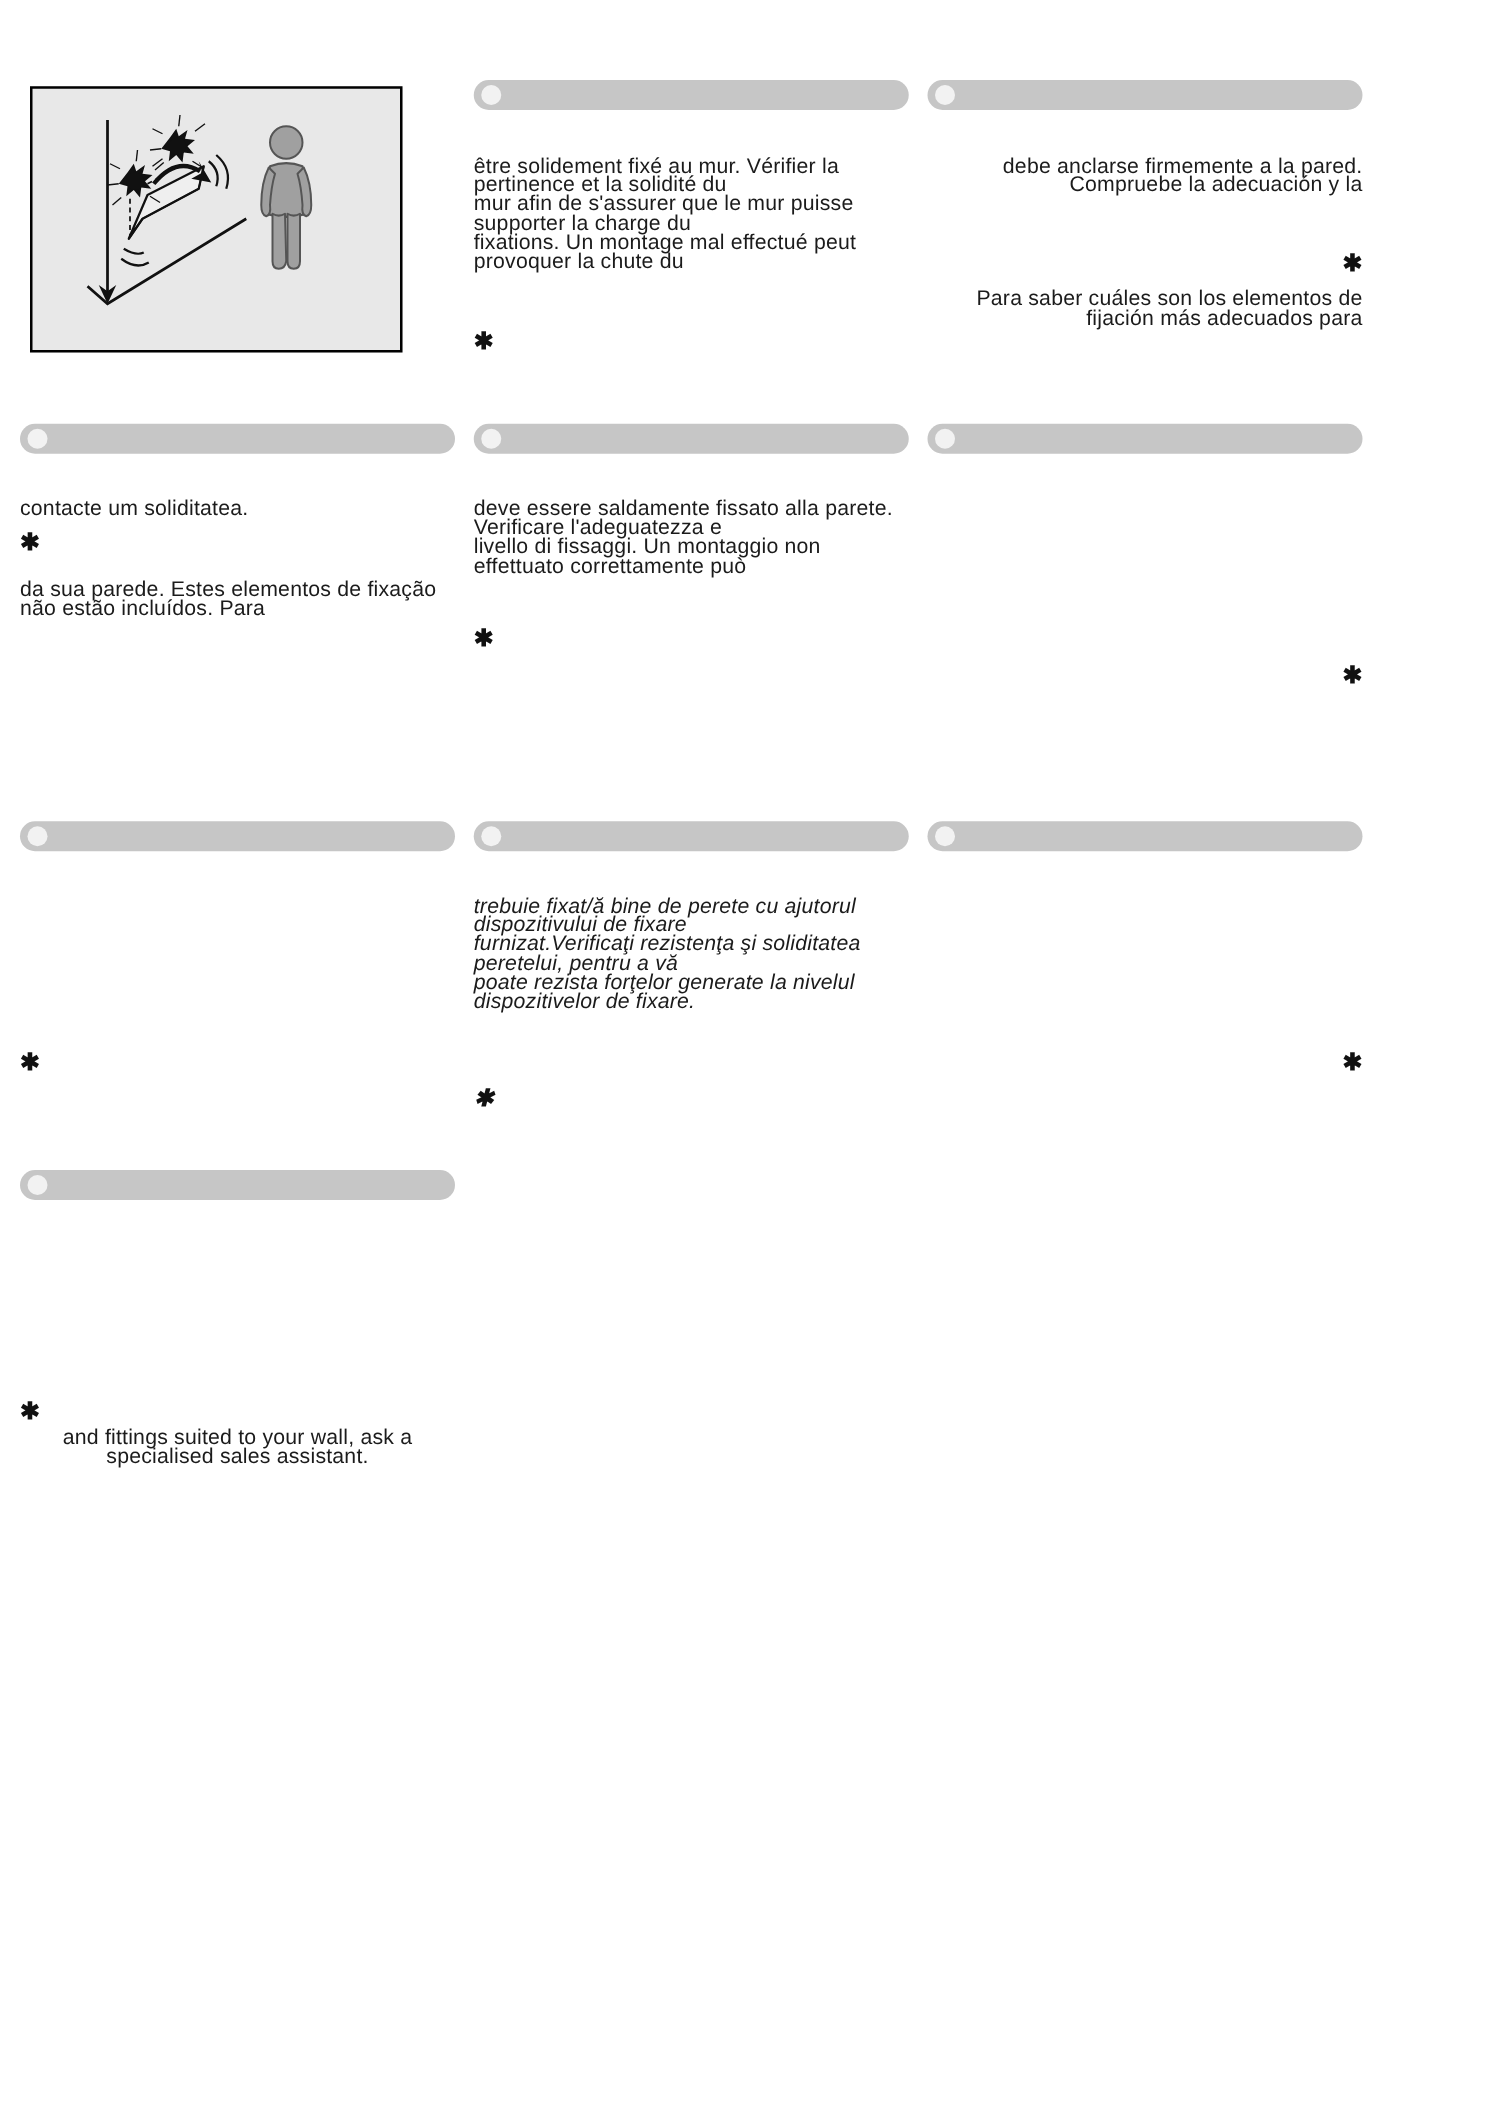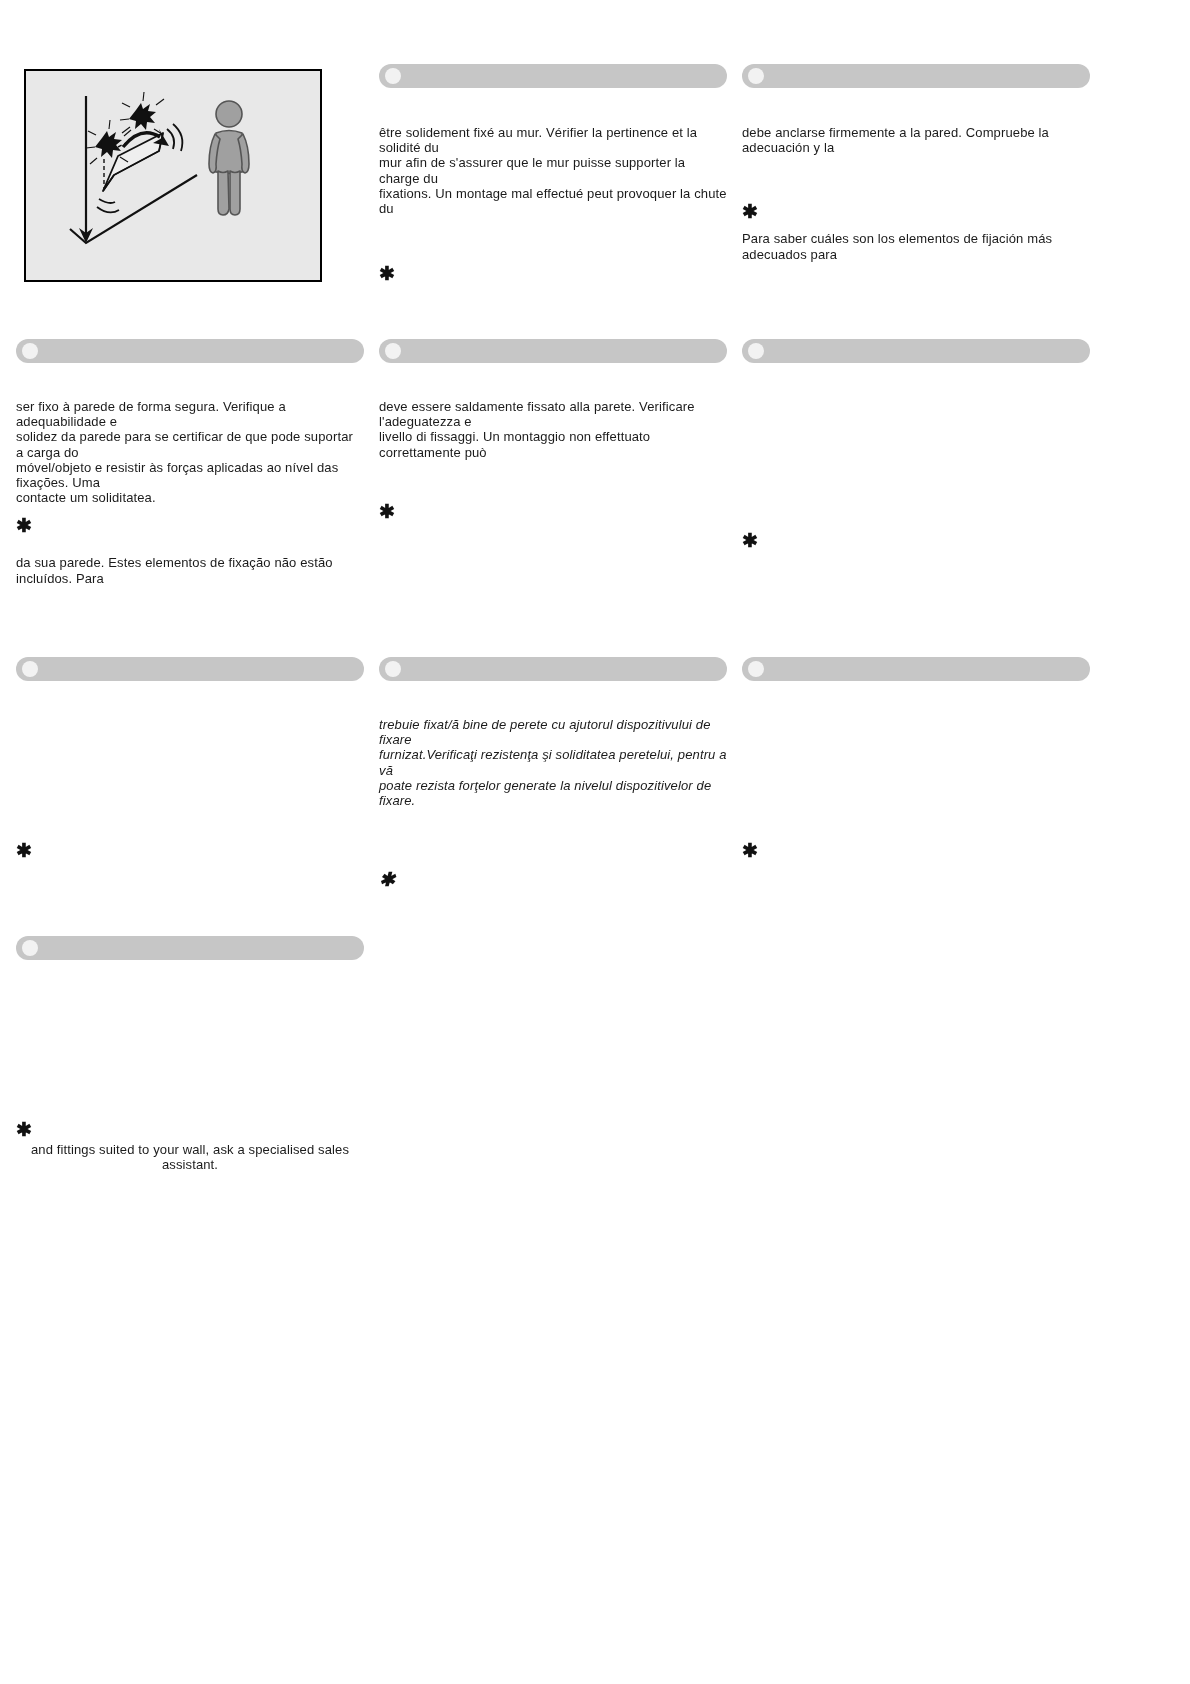--- a/index.html
+++ b/index.html
@@ -23,21 +23,21 @@
   }
 
   .cell {
     position: absolute;
     box-sizing: border-box;
   }
 
   
   .col-1 { left: 16px;  width: 348px; }
   .col-2 { left: 379px; width: 348px; }
-  .col-3 { left: 742px; width: 348px; }
+  .col-3 { left: 742px; width: 348px; text-align: right; }
 
   
   .lang-bar {
     position: relative;
     height: 24px;
     background: #c6c6c6;
     border-radius: 12px;
     display: flex;
     align-items: center;
     padding-left: 6px;
@@ -50,21 +50,21 @@
     flex: 0 0 auto;
   }
   .lang-code {
     font-size: 0px;
     color: transparent;
     margin-left: 6px;
   }
 
   
   .para {
-    font-size: 13px;
+    font-size: 17px;
     line-height: 15.2px;
     color: #1b1b1b;
     letter-spacing: 0.01em;
     white-space: pre-line;
   }
   .para + .para {
   }
   .para.gap-lg {
   }
 
@@ -185,23 +185,20 @@
     <div class="asterisk" style="margin-top:47px;">✱</div>
     <div class="para" style="margin-top:10px;">Para saber cuáles son los elementos de fijación más adecuados para</div>
   </div>
 
   <div class="cell col-1" style="top:339px;">
     <div class="lang-bar">
       <span class="lang-badge"></span>
       <span class="lang-code">PT</span>
     </div>
     <div style="height:36px;"></div>
-    <div class="para">ser fixo à parede de forma segura. Verifique a adequabilidade e
-solidez da parede para se certificar de que pode suportar a carga do
-móvel/objeto e resistir às forças aplicadas ao nível das fixações. Uma</div>
     <div class="para gap-lg">contacte um soliditatea.</div>
     <div class="asterisk" style="margin-top:11px;">✱</div>
     <div class="para" style="margin-top:20px;">da sua parede. Estes elementos de fixação não estão incluídos. Para</div>
   </div>
 
   <div class="cell col-2" style="top:339px;">
     <div class="lang-bar">
       <span class="lang-badge"></span>
       <span class="lang-code">IT</span>
     </div>

